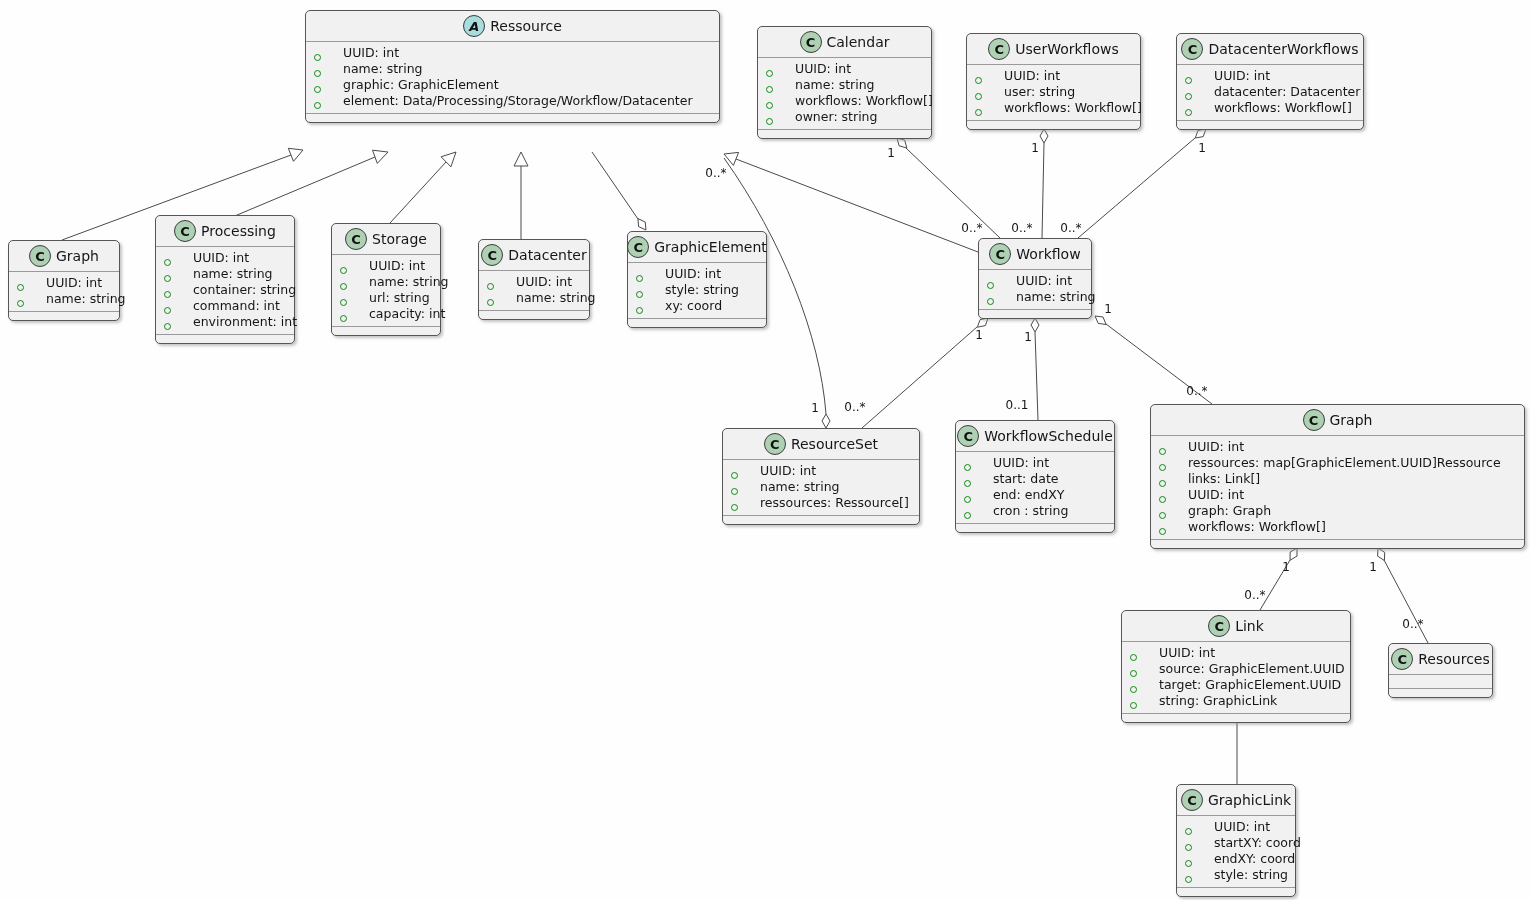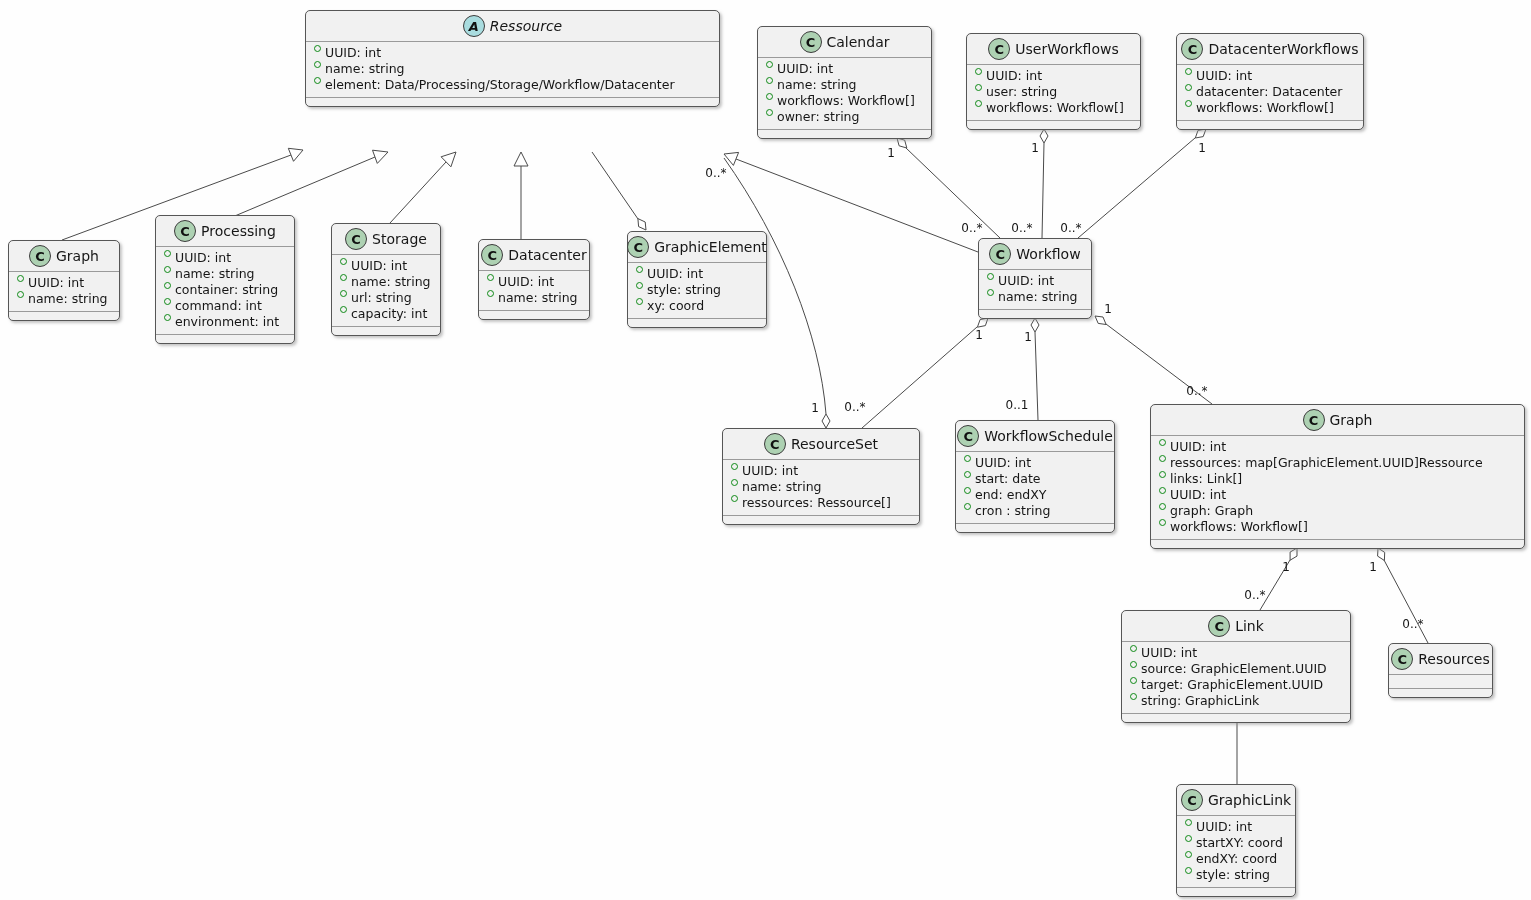--- a/index.html
+++ b/index.html
@@ -2,26 +2,26 @@
 <html><head>
 <meta charset="utf-8">
 <style>
   html,body{margin:0;padding:0;background:#ffffff;font-family:"DejaVu Sans",sans-serif;}
   #stage{position:relative;width:1531px;height:900px;background:#fefefe;overflow:hidden;}
   #edge-layer{position:absolute;left:0;top:0;width:1531px;height:900px;}
   .uml-class{position:absolute;background:#F1F1F1;border:1px solid #565656;border-radius:5px;
              box-shadow:2px 2px 3px rgba(150,150,150,.55);font-size:12.5px;color:#161616;box-sizing:border-box;}
   .uml-title{display:flex;align-items:center;justify-content:center;gap:5px;padding:4px 7px;
              border-bottom:1px solid #9a9a9a;font-size:14px;white-space:nowrap;}
-  .uml-class.abstract .uml-name{font-style:italic;}
+  .uml-class.abstract .uml-name{}
   .uml-icon{width:20px;height:20px;border-radius:50%;border:1px solid #3c3c3c;display:flex;
             align-items:center;justify-content:center;font-weight:bold;font-size:13px;flex:0 0 auto;color:#111;}
   .uml-class.abstract .uml-icon{font-style:italic;}
   .uml-attrs{padding:3px 0 4px;min-height:6px;}
-  .uml-attr{display:flex;align-items:flex-start;gap:4px;padding:0 8px;line-height:16px;white-space:nowrap;}
+  .uml-attr{display:flex;align-items:flex-end;gap:22px;padding:0 8px;line-height:16px;white-space:nowrap;}
   .bullet{width:7px;height:7px;border-radius:50%;border:1.5px solid #0E8A16;flex:0 0 auto;box-sizing:border-box;background:transparent;}
   .uml-methods{height:8px;border-top:1px solid #9a9a9a;}
   .edge-label{font-size:12px;fill:#161616;}
 </style>
 </head>
 <body>
 
 <div id="stage" style="background: rgb(254, 254, 254);">
   <svg id="edge-layer" xmlns="http://www.w3.org/2000/svg">
       <path d="M62,240 L291,155" fill="none" stroke="#4A4A4A" stroke-width="1"></path>
@@ -83,20 +83,24 @@
         <div class="uml-attr">
           <span class="bullet"></span>
           <span>UUID: int</span>
         </div>
         <div class="uml-attr">
           <span class="bullet"></span>
           <span>name: string</span>
         </div>
         <div class="uml-attr">
           <span class="bullet"></span>
+          <span>graphic: GraphicElement</span>
+        </div>
+        <div class="uml-attr">
+          <span class="bullet"></span>
           <span>element: Data/Processing/Storage/Workflow/Datacenter</span>
         </div>
       </div>
     <div class="uml-methods"></div>
   </div>
     <div class="uml-class" style="left: 757px; top: 26px; width: 175px;">
     <div class="uml-title">
       <span class="uml-icon" style="background: rgb(173, 209, 178);">C</span>
       <span class="uml-name">Calendar</span>
     </div>

